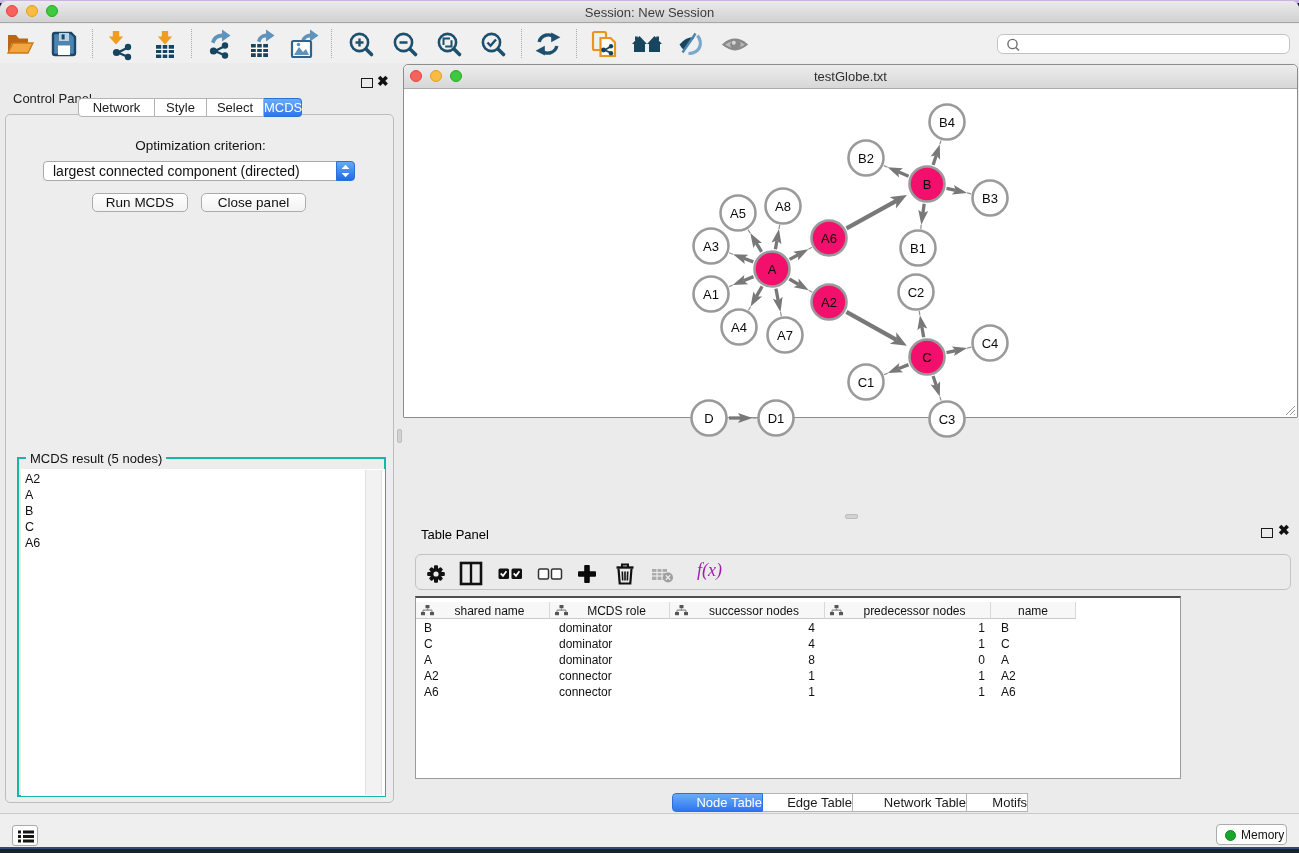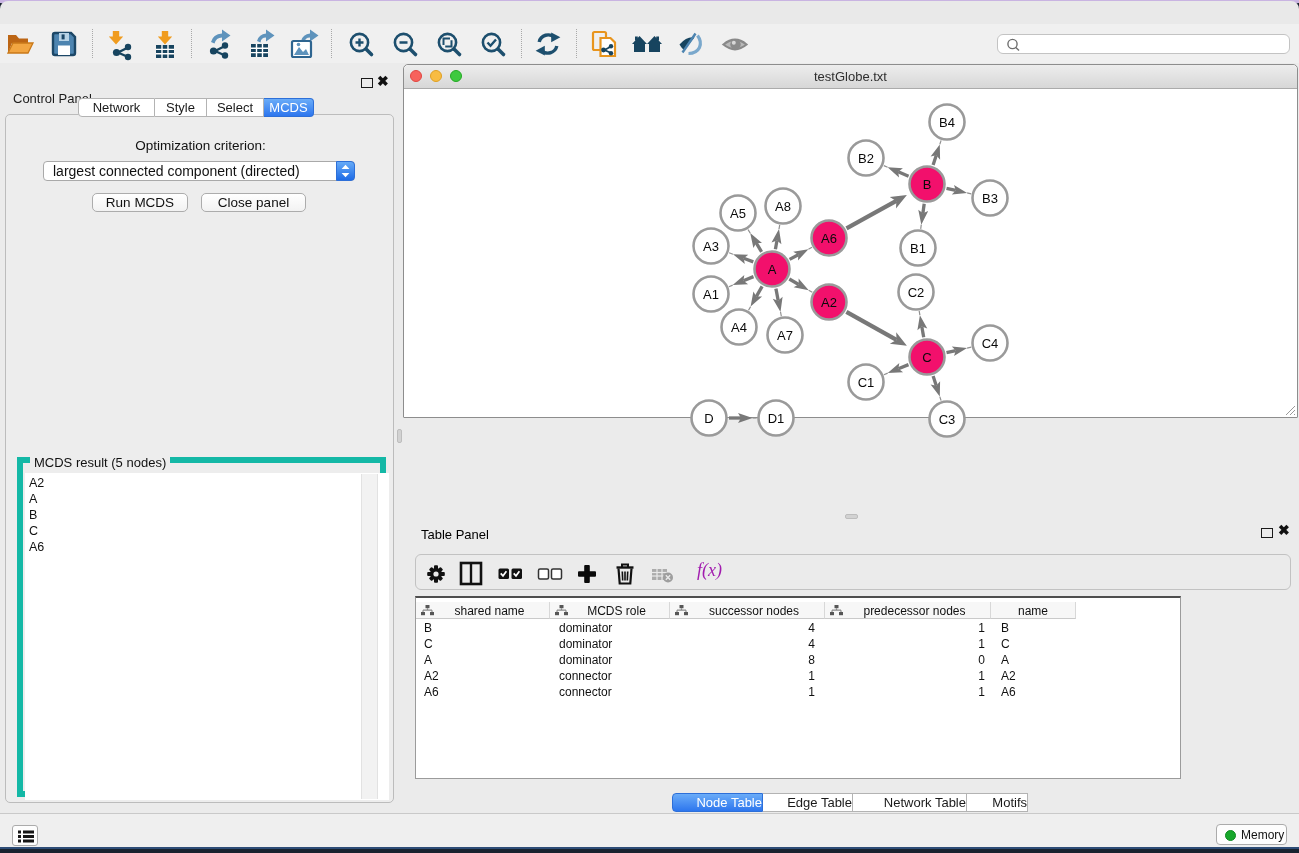--- a/index.html
+++ b/index.html
@@ -21,30 +21,30 @@
 
 
 #cp { left:0; top:0; width:396px; height:750px; background:#ebebeb; }
 #cpTitle { left:13px; top:8px; font-size:13px; color:#1c1c1c;margin-top:20px; }
 #cpFloat { left:361px; top:15px; width:12px; height:10px; border:1.5px solid #1a1a1a; background:transparent; }
 #cpClose { left:377px; top:10px; font-size:14px; font-weight:bold; color:#111; }
 .tab { z-index:2; top:35px; height:19px; background:#fff; border:1px solid #b3b3b3; border-left:none; font-size:13px; color:#1a1a1a; text-align:center; line-height:18px; }
 #tabNetwork { left:78px; width:77px; border-left:1px solid #b3b3b3; border-radius:4px 0 0 4px; }
 #tabStyle { left:155px; width:52px; }
 #tabSelect { left:207px; width:57px; }
-#tabMCDS { left:264px; width:50px; background:linear-gradient(#6aacf8,#2d76ee); border-color:#2d6fd8; color:#fff; border-radius:0 4px 4px 0; }
+#tabMCDS { left:264px; width:38px; background:linear-gradient(#6aacf8,#2d76ee); border-color:#2d6fd8; color:#fff; border-radius:0 4px 4px 0; }
 #cpBox { left:5px; top:51px; width:389px; height:689px; background:#ededed; border:1px solid #bcbcbc; border-radius:5px; }
 #optLabel { left:0; top:23px; width:389px; text-align:center; font-size:13.5px; color:#111; }
 #dropdown { left:37px; top:46px; width:312px; height:20px; background:#fff; border:1px solid #a9a9a9; border-radius:4px; }
 #dropdown span { position:absolute; left:9px; top:1px; font-size:14px; color:#111; }
 #ddBtn { right:-1px; top:-1px; width:19px; height:20px; border-radius:0 4px 4px 0; background:linear-gradient(#66aaf7,#1e6be6); border:1px solid #2d6fd8; }
 .btn { top:78px; height:19px; background:linear-gradient(#ffffff,#f2f2f2); border:1px solid #acacac; border-radius:5px; font-size:13.5px; color:#111; text-align:center; line-height:17px; }
 #btnRun { left:86px; width:96px; }
 #btnClose { left:195px; width:105px; }
-#grpBox { left:11px; top:342px; width:369px; height:340px; border:6px solid #14b8a6; }
+#grpBox { left:11px; top:342px; width:369px; height:340px; border:2px solid #14b8a6; }
 #grpLabel { left:7px; top:-8px; background:#ededed; padding:0 4px; font-size:13px; color:#111; }
 #grpList { left:2px; top:10px; width:364px; height:327px; background:#fff; font-size:12.5px; color:#111; line-height:16px; padding:2px 0 0 4px; }
 #grpScroll { right:2px; top:11px; width:17px; height:325px; background:#f2f2f2; border-left:1px solid #e2e2e2; border-right:1px solid #e2e2e2; }
 #cpSplit { left:396px; top:0; width:8px; height:750px; background:#ebebeb; }
 #hSplitH { position:absolute; left:845px; top:451px; width:13px; height:5px; background:#d2d2d2; border:1px solid #bdbdbd; border-radius:2px; }
 #cpSplitH { left:1px; top:366px; width:5px; height:14px; background:#d2d2d2; border:1px solid #bdbdbd; border-radius:2px; }
 
 
 #nw { left:403px; top:1px; width:895px; height:354px; background:#fff; border:1px solid #8d8d8d; border-radius:5px 5px 1px 1px; }
 #nwTitle { left:0; top:0; width:893px; height:24px;  background:linear-gradient(#ededed,#d7d7d7); border-bottom:1px solid #ababab; border-radius:5px 5px 0 0; }
@@ -81,20 +81,26 @@
 #memBtn { left:1216px; top:10px; width:71px; height:21px; background:#fdfdfd; border:1px solid #ababab; border-radius:4px; font-size:12px; color:#111; }
 #memBtn .dot { position:absolute; left:8px; top:5px; width:11px; height:11px; border-radius:50%; background:#17a72b; border:1px solid #0e8a20; }
 #memBtn .mt { position:absolute; left:24px; top:3px; }
 svg { position:absolute; }
 </style>
 </head>
 <body>
 <div class="abs" id="deskTop"></div>
 <div class="abs" style="left:0;top:847px;width:1299px;height:2px;background:#2e4d77;"></div>
 <div class="abs" id="win">
+  <div class="abs" id="titlebar">
+    <div class="abs tl t1"></div>
+      <div class="abs tl t2"></div>
+      <div class="abs tl t3"></div>
+    <div class="abs" id="titletext">Session: New Session</div>
+  </div>
   <div class="abs" id="toolbar">
     <svg width="780" height="39" viewBox="0 0 780 39" style="left:0;top:0">
 
       <g transform="translate(20,20)">
         <path d="M-12,9 L-12,-9 L-4,-9 L-1,-5.5 L8,-5.5 L8,-1 L-8,-1 Z" fill="#bc6514"></path>
         <path d="M-12,9 L-7,-1 L13,-1 L8,9 Z" fill="#f2a541" stroke="#c97818" stroke-width="1.3"></path>
       </g>
 
       <g transform="translate(64,20)">
         <path d="M-11,-9 Q-11,-11 -9,-11 L7,-11 L11,-7 L11,9 Q11,11 9,11 L-9,11 Q-11,11 -11,9 Z" fill="#4d84b0" stroke="#1c4767" stroke-width="2.4"></path>

